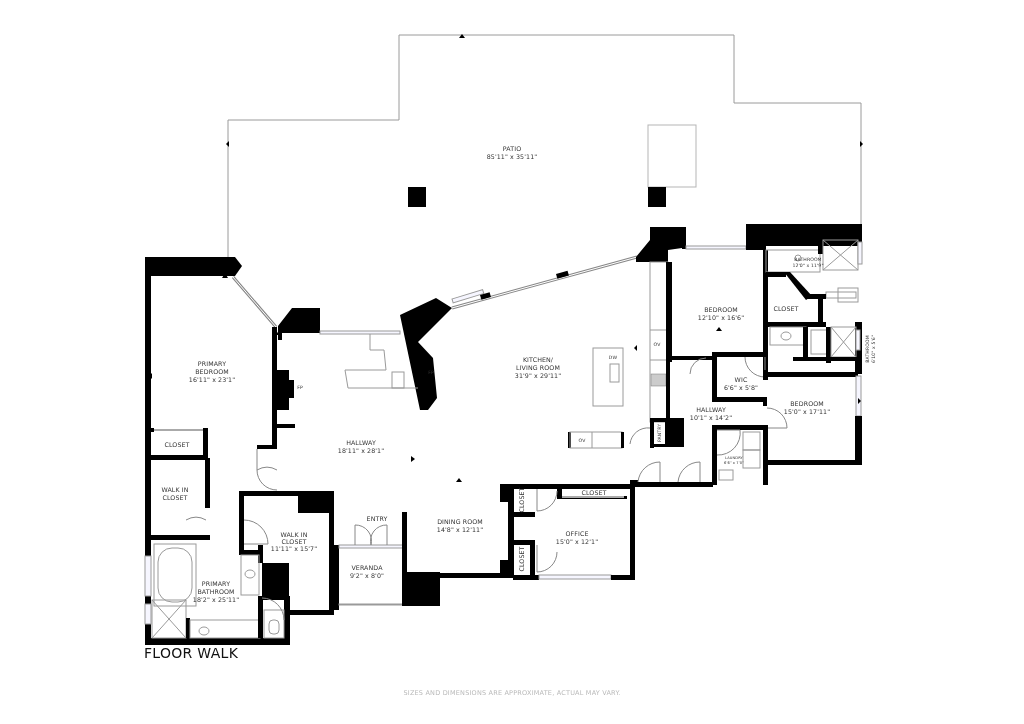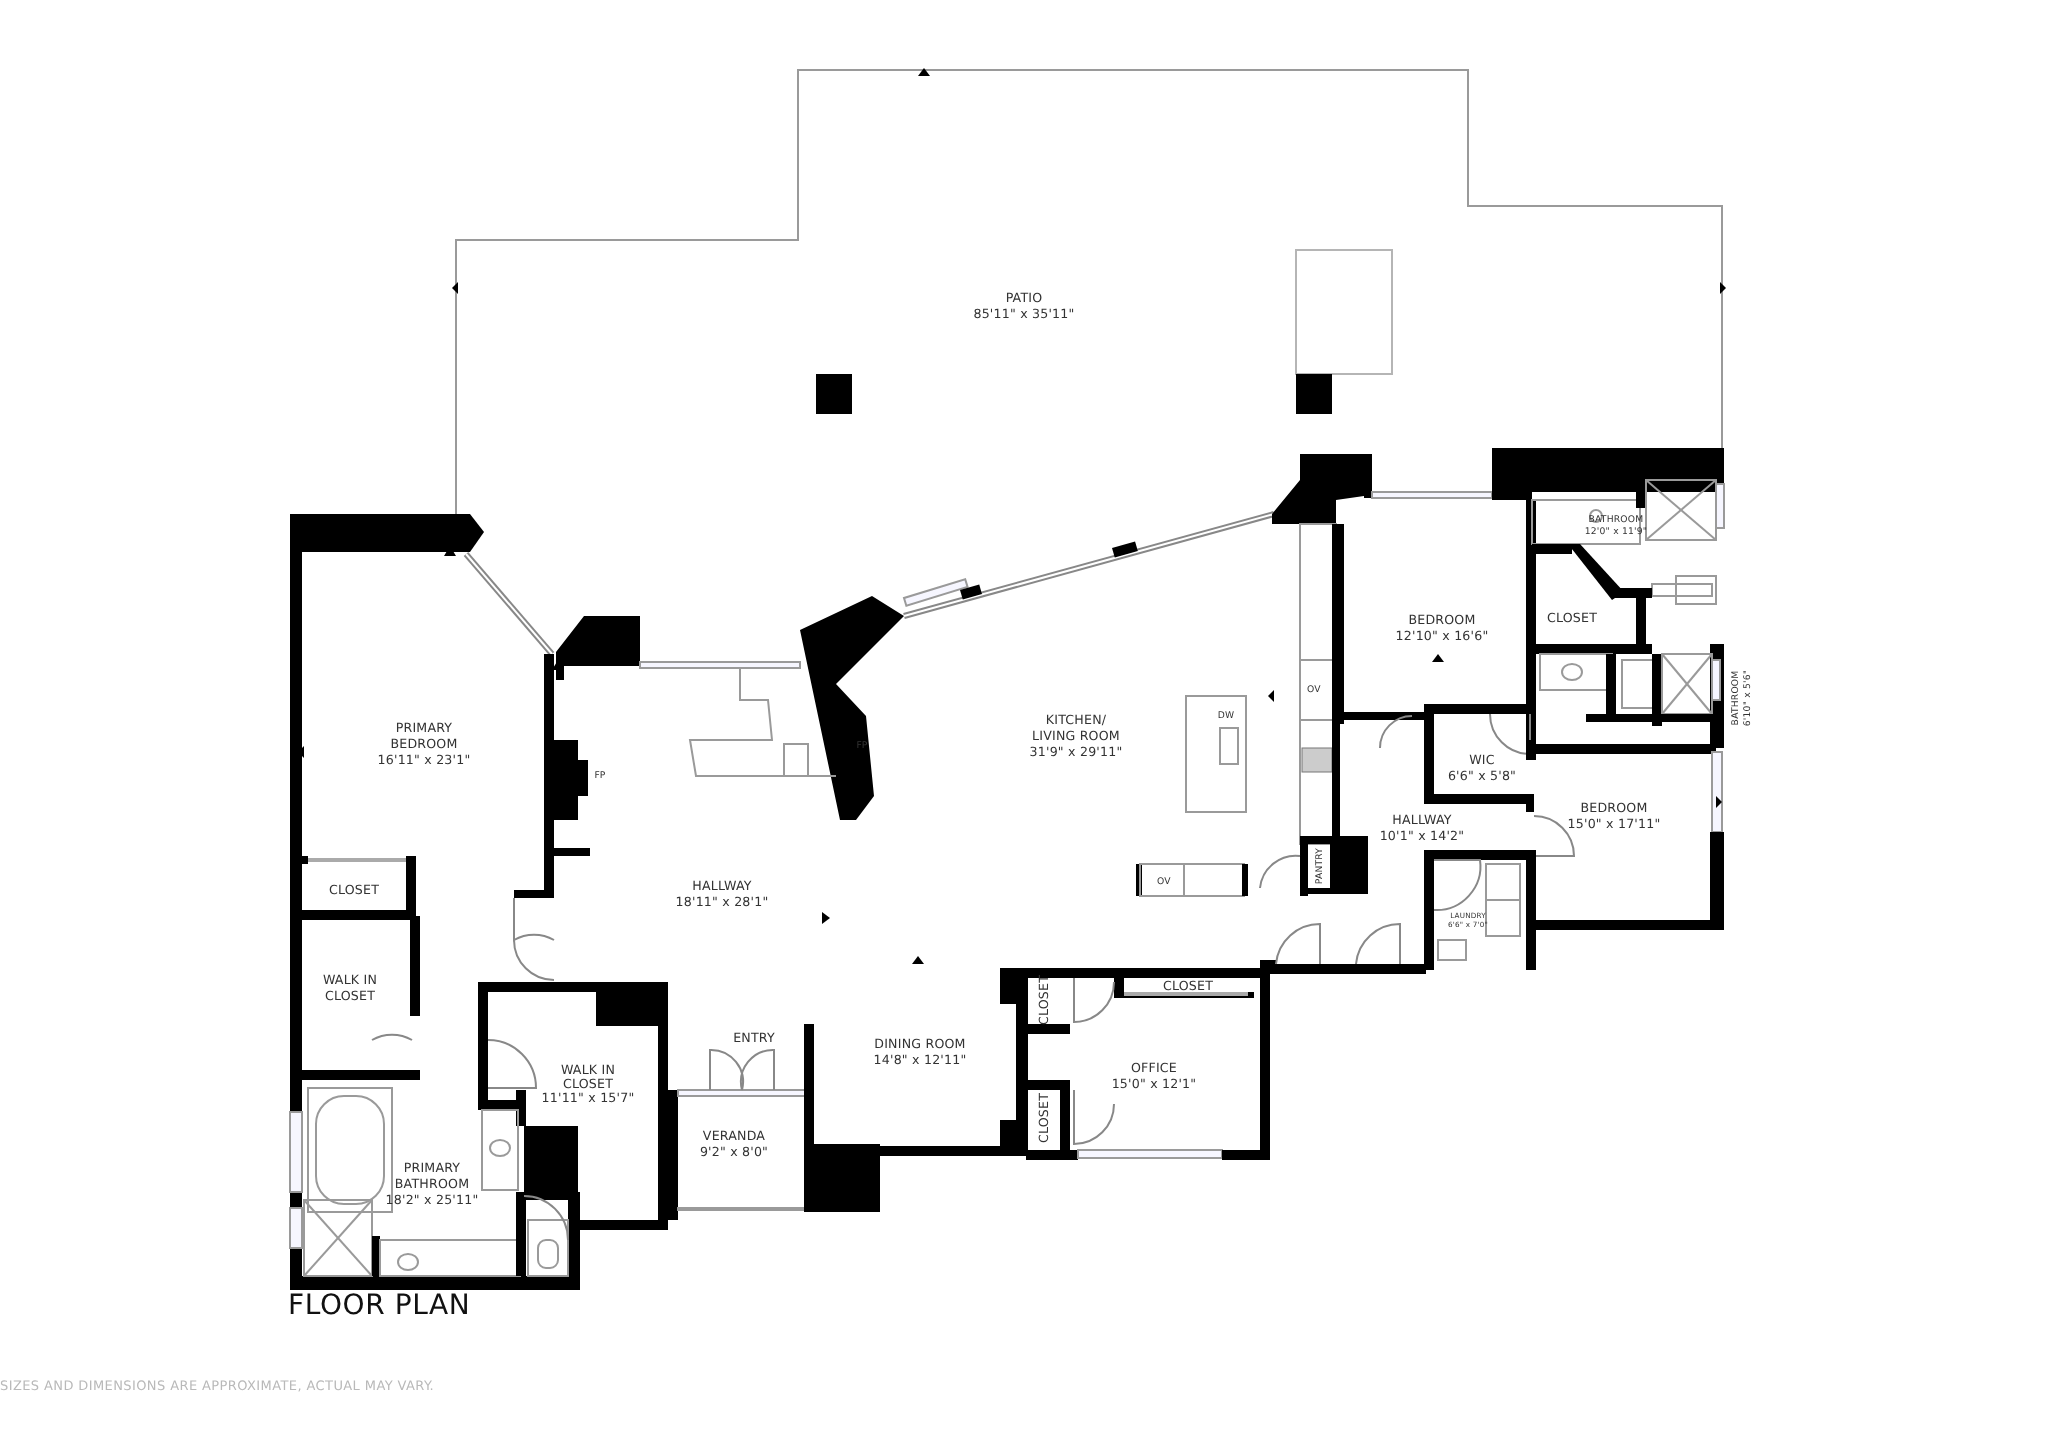--- a/index.html
+++ b/index.html
@@ -6,21 +6,21 @@
   body { width:1024px; height:724px; position:relative; overflow:hidden; font-family:"DejaVu Sans", sans-serif; }
   #plan { position:absolute; left:0; top:0; width:1024px; height:724px; }
   .wall { fill:#000; }
   .thin { fill:none; stroke:#9a9a9a; stroke-width:1; }
   .thin2 { fill:none; stroke:#b5b5b5; stroke-width:1; }
   .win { fill:#f6f6ff; stroke:#9a9a9a; stroke-width:1; }
   .door { fill:none; stroke:#888; stroke-width:1; }
   .lbl { font-family:"DejaVu Sans", sans-serif; font-size:6.3px; fill:#333; text-anchor:middle; letter-spacing:0.1px; }
   .lbl-s { font-size:4.6px; }
   .title { position:absolute; left:144px; top:645px; font-family:"DejaVu Sans", sans-serif; font-size:14px; color:#111; letter-spacing:0.3px; }
-  .disclaimer { position:absolute; left:0; width:1024px; top:689px; font-family:"DejaVu Sans", sans-serif; font-size:6.5px; color:#b9b9b9; letter-spacing:0.2px; }
+  .disclaimer { position:absolute; left:0; width:1024px; top:689px; text-align:center; font-family:"DejaVu Sans", sans-serif; font-size:6.5px; color:#b9b9b9; letter-spacing:0.2px; }
   .mark { fill:#000; }
 </style>
 </head>
 <body>
 
 <svg id="plan" viewBox="0 0 1024 724">
 
   <g>
     <polyline class="thin" points="228,258 228,120 399,120 399,35 734,35 734,103 861,103 861,224"></polyline>
     <rect class="thin2" x="648" y="125" width="48" height="62"></rect>
@@ -291,14 +291,14 @@
 
   <g>
     <text class="lbl lbl-s" x="300" y="389">FP</text>
     <text class="lbl lbl-s" x="431" y="374">FP</text>
     <text class="lbl lbl-s" x="613" y="359">DW</text>
     <text class="lbl lbl-s" x="657" y="346">OV</text>
     <text class="lbl lbl-s" x="582" y="442">OV</text>
   </g>
 </svg>
 
-<div class="title">FLOOR PLAN</div>
+<div class="title">FLOOR WALK</div>
 <div class="disclaimer">SIZES AND DIMENSIONS ARE APPROXIMATE, ACTUAL MAY VARY.</div>
 
 </body></html>

